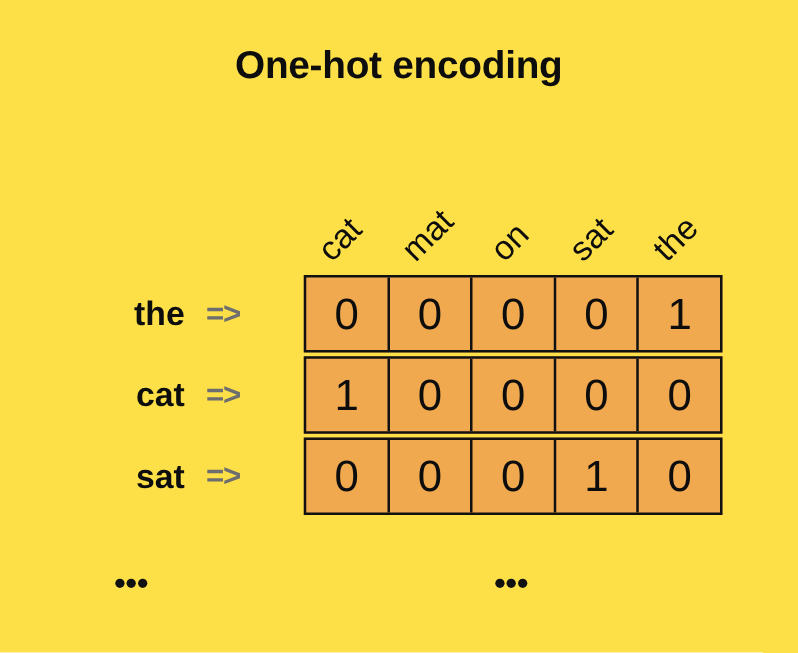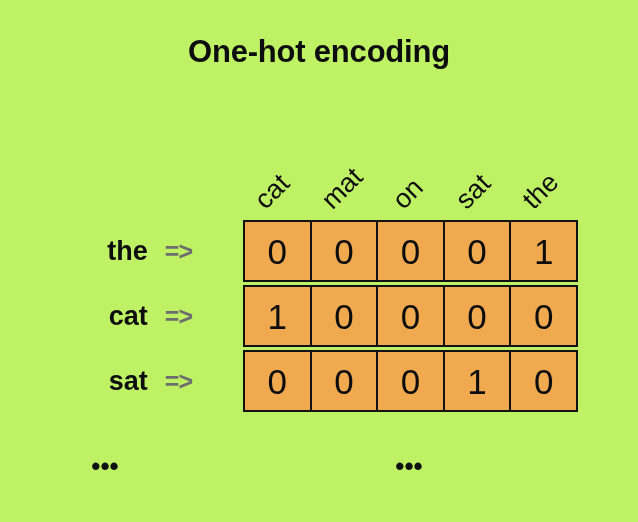--- a/index.html
+++ b/index.html
@@ -9,21 +9,21 @@
     background: #ffffff;
   }
   body {
     font-family: "Liberation Sans", sans-serif;
     -webkit-font-smoothing: antialiased;
   }
   #canvas {
     position: relative;
     width: 638px;
     height: 522px;
-    background: #bef264;
+    background: #fde047;
     overflow: hidden;
   }
 
   
   #title {
     position: absolute;
     left: 0;
     top: 34px;
     width: 638px;
     text-align: center;

